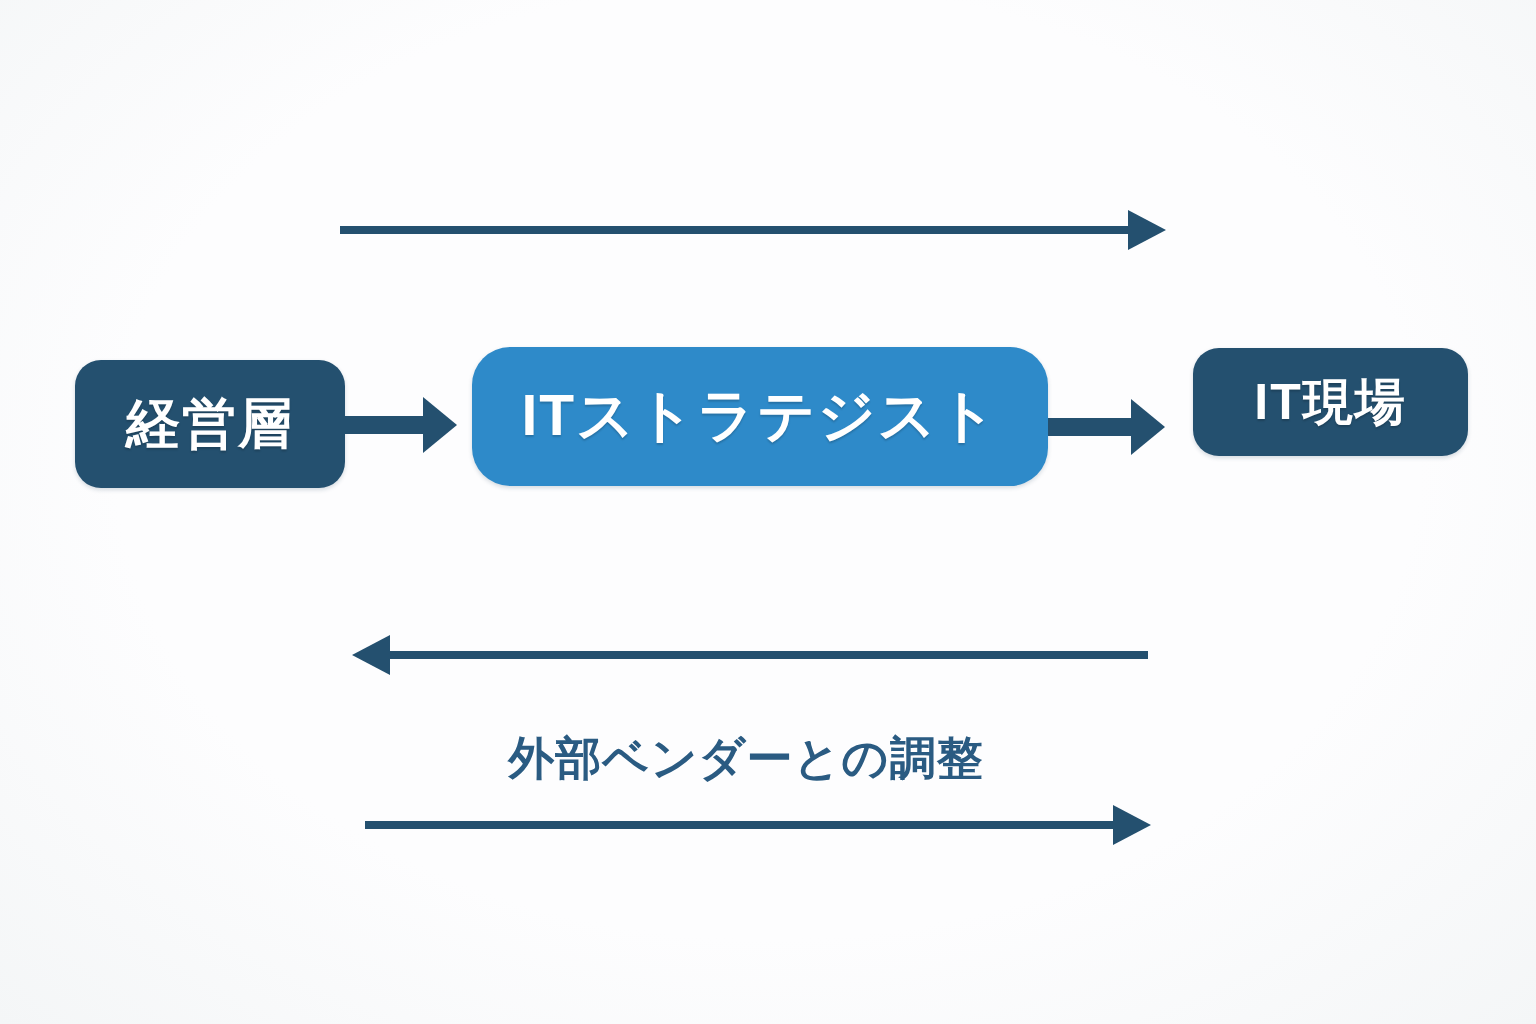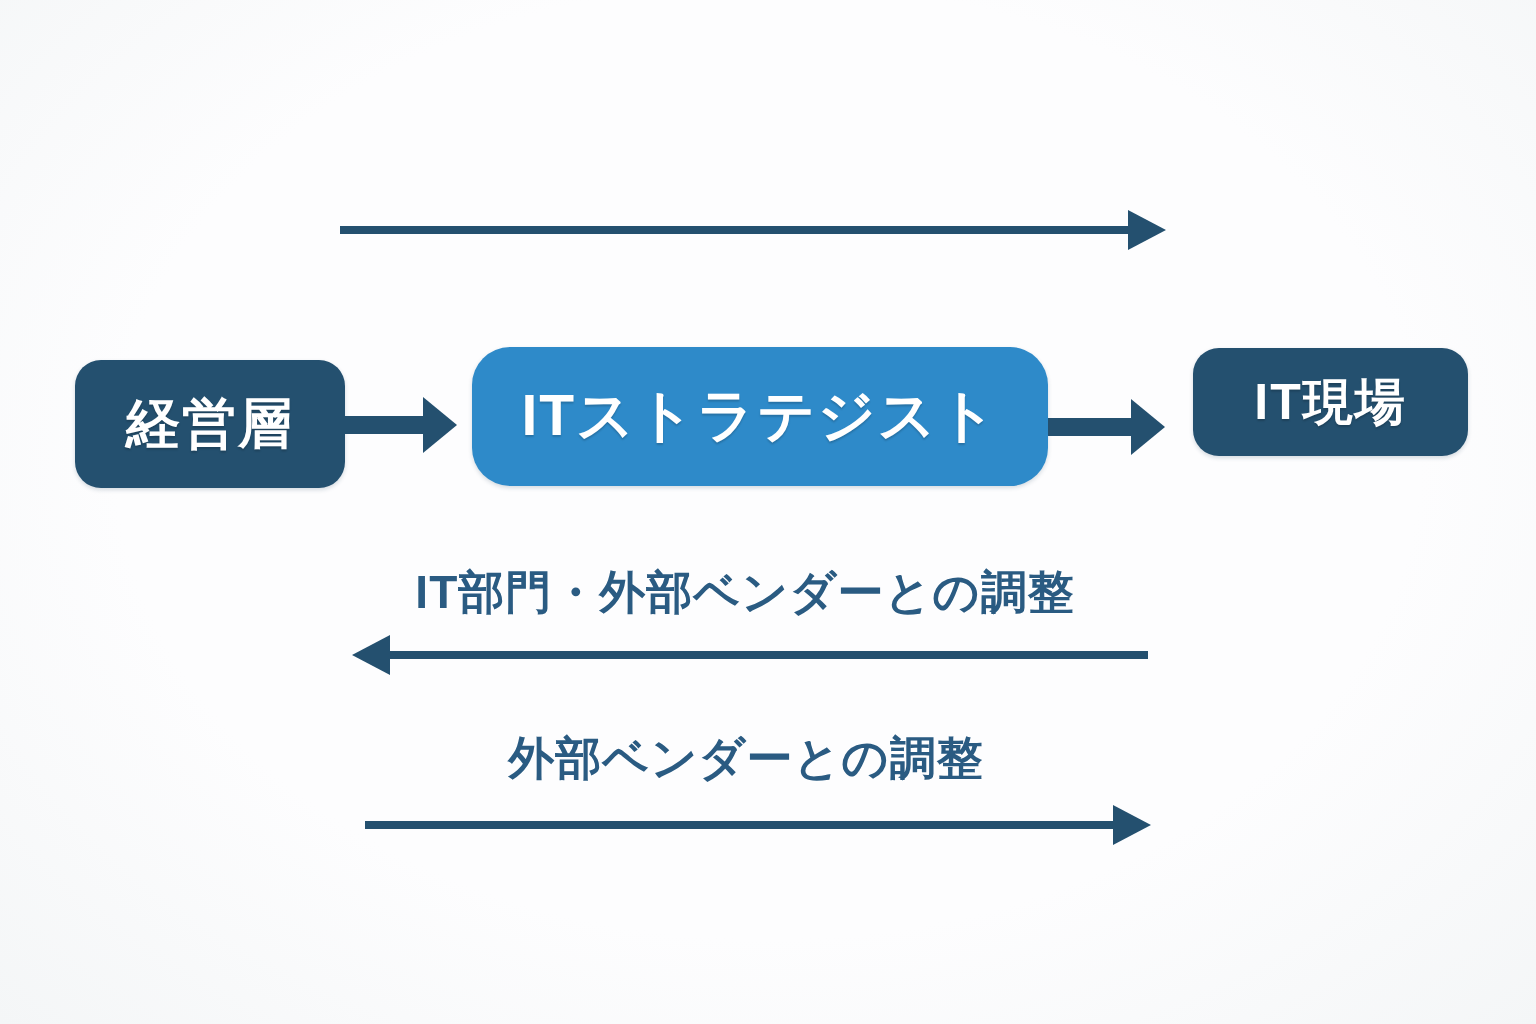--- a/index.html
+++ b/index.html
@@ -87,21 +87,20 @@
 
   <svg class="arrow-svg block-arrow-two" width="117" height="56" viewBox="0 0 117 56" aria-hidden="true">
     <rect x="0" y="19" width="85" height="18" fill="#24506f"></rect>
     <polygon points="83,0 117,28 83,56" fill="#24506f"></polygon>
   </svg>
 
   <div class="node dark it-field">
     <span>IT現場</span>
   </div>
 
-  <div class="flow-label middle">IT部門・外部ベンダーとの調整</div>
   <svg class="arrow-svg arrow-middle" width="796" height="44" viewBox="0 0 796 44" aria-hidden="true">
     <polygon points="38,2 0,22 38,42" fill="#24506f"></polygon>
     <line x1="36" y1="22" x2="796" y2="22" stroke="#24506f" stroke-width="8"></line>
   </svg>
 
   <div class="flow-label bottom">外部ベンダーとの調整</div>
   <svg class="arrow-svg arrow-bottom" width="786" height="44" viewBox="0 0 786 44" aria-hidden="true">
     <line x1="0" y1="22" x2="750" y2="22" stroke="#24506f" stroke-width="8"></line>
     <polygon points="748,2 786,22 748,42" fill="#24506f"></polygon>
   </svg>

